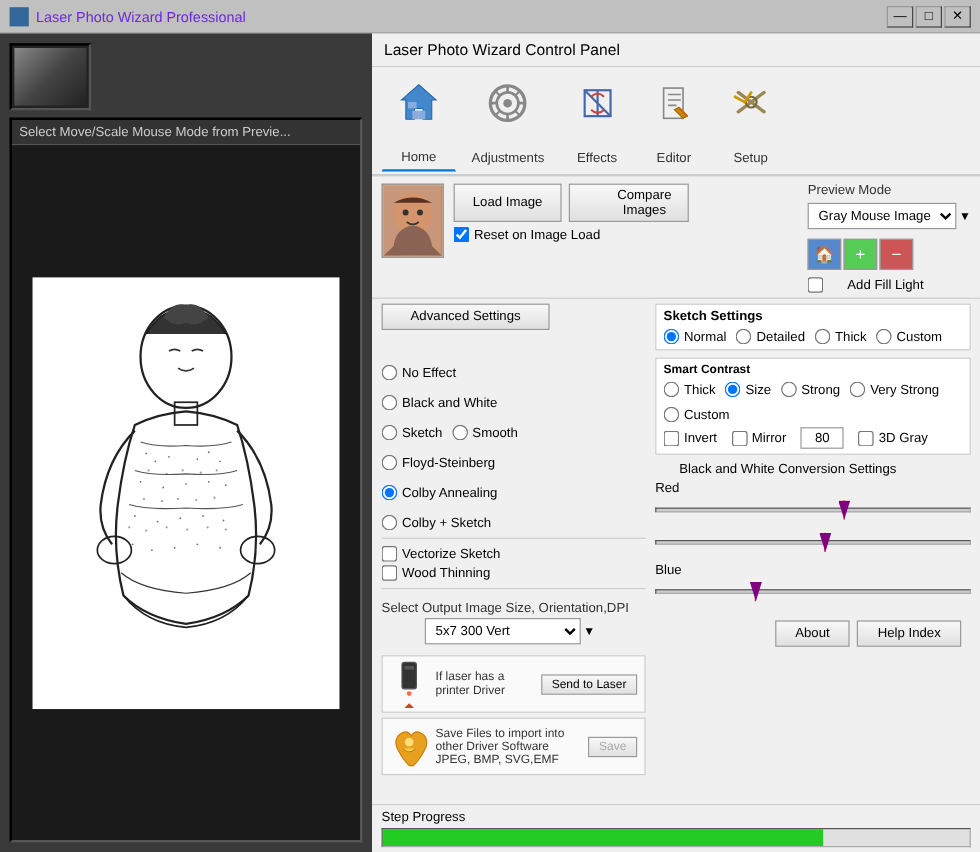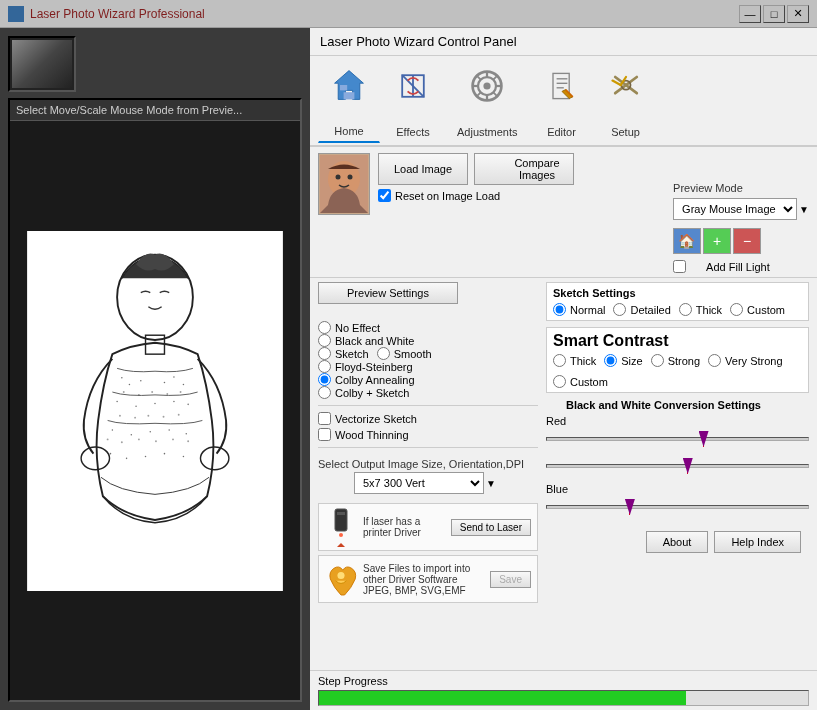--- a/index.html
+++ b/index.html
@@ -10,21 +10,21 @@
       background: #c0c0c0;
       height: 28px;
       display: flex;
       align-items: center;
       padding: 0 8px;
       justify-content: space-between;
       border-bottom: 1px solid #999;
     }
     .title-bar-left { display: flex; align-items: center; gap: 6px; }
     .title-bar-icon { width: 16px; height: 16px; background: #336699; }
-    .title-bar-title { font-size: 12px; color: #7f1d1d; }
+    .title-bar-title { font-size: 12px; color: #6d28d9; }
     .title-bar-buttons { display: flex; gap: 2px; }
     .title-bar-btn {
       width: 22px; height: 18px; background: #c0c0c0; border: 1px outset #999;
       cursor: pointer; display: flex; align-items: center; justify-content: center; font-size: 11px;
     }
 
     
     .main-container {
       display: flex;
       height: calc(710px - 28px);
@@ -140,41 +140,41 @@
       font-size: 11px;
       color: #000;
     }
     .btn:disabled { color: #aaa; cursor: default; }
 
     .checkbox-row { display: flex; align-items: center; gap: 4px; font-size: 11px; }
     input[type=checkbox] { width: 13px; height: 13px; }
     input[type=radio] { width: 13px; height: 13px; }
 
     
-    .radio-group { display: flex; flex-direction: column; gap: 0; margin-top: 8px; }
+    .radio-group { display: flex; flex-direction: column; gap: 12px; margin-top: 20px; }
     .radio-row { display: flex; align-items: center; gap: 4px; font-size: 11px; }
 
     .btn-wide {
       padding: 4px 14px;
       background: linear-gradient(to bottom, #f8f8f8, #e0e0e0);
       border: 1px solid #999;
       cursor: pointer;
       font-size: 11px;
       color: #000;
       width: 140px;
       margin-bottom: 6px;
     }
 
     
     .preview-mode-section {
       display: flex;
       flex-direction: column;
       gap: 4px;
     }
-    .preview-mode-label { font-size: 11px; color: #333; margin-top: 29px; }
+    .preview-mode-label { font-size: 11px; color: #333; }
     .preview-select-row { display: flex; align-items: center; gap: 6px; }
     select {
       padding: 2px 4px;
       border: 1px solid #999;
       background: white;
       font-size: 11px;
       height: 22px;
     }
 
     
@@ -192,34 +192,34 @@
 
     .fill-light-row { display: flex; align-items: center; gap: 20px; font-size: 11px; margin-top: 2px; }
 
     
     .sketch-settings-section { border: 1px solid #ccc; padding: 4px 6px; background: #fff; }
     .sketch-settings-title { font-size: 11px; font-weight: bold; margin-bottom: 4px; }
     .radio-row-group { display: flex; gap: 8px; flex-wrap: wrap; }
 
     
     .smart-contrast-section { border: 1px solid #ccc; padding: 4px 6px; background: #fff; }
-    .smart-contrast-title { font-size: 16px; font-weight: bold; margin-bottom: 4px; }
+    .smart-contrast-title { font-size: 10px; font-weight: bold; margin-bottom: 4px; }
 
     
     .invert-mirror-row { display: flex; align-items: center; gap: 12px; margin-top: 4px; }
     .value-input {
       width: 36px; height: 18px;
       border: 1px solid #999;
       text-align: center;
       font-size: 11px;
     }
 
     
     .bw-section { }
-    .bw-title { font-size: 11px; font-weight: bold; margin-bottom: 4px; padding-left: 20px; }
+    .bw-title { font-size: 11px; font-weight: normal; margin-bottom: 4px; padding-left: 20px; }
     .slider-row { display: flex; flex-direction: column; gap: 2px; margin-bottom: 4px; }
     .slider-label { font-size: 11px; }
     .slider-container { position: relative; height: 20px; }
     .slider-track {
       width: 100%;
       height: 4px;
       background: #ccc;
       position: absolute;
       top: 8px;
       border: 1px inset #aaa;
@@ -464,52 +464,52 @@
             <polygon points="20,4 4,18 8,18 8,36 16,36 16,26 24,26 24,36 32,36 32,18 36,18" fill="#4488cc" stroke="#2266aa" stroke-width="1"></polygon>
             <rect x="14" y="28" width="6" height="8" fill="#88aadd"></rect>
             <rect x="20" y="28" width="6" height="8" fill="#88aadd"></rect>
             <rect x="10" y="20" width="8" height="6" fill="#88aadd"></rect>
           </svg>
         </div>
         <span class="toolbar-label">Home</span>
       </div>
 
       <div class="toolbar-item">
-        <div class="toolbar-icon icon-effects">
-          <svg viewBox="0 0 40 40" xmlns="http://www.w3.org/2000/svg">
-            <rect x="8" y="8" width="24" height="24" fill="none" stroke="#4466aa" stroke-width="2"></rect>
-            <line x1="8" y1="8" x2="32" y2="32" stroke="#4466aa" stroke-width="2"></line>
-            <line x1="20" y1="8" x2="20" y2="32" stroke="#4466aa" stroke-width="2"></line>
-            <path d="M14 14 Q20 8 26 14" stroke="#cc4444" stroke-width="2" fill="none"></path>
-            <path d="M14 26 Q20 32 26 26" stroke="#cc4444" stroke-width="2" fill="none"></path>
-          </svg>
-        </div>
-        <span class="toolbar-label">Effects</span>
-      </div>
-
-      <div class="toolbar-item">
         <div class="toolbar-icon icon-adjustments">
           <svg viewBox="0 0 40 40" xmlns="http://www.w3.org/2000/svg">
             <circle cx="20" cy="20" r="16" fill="none" stroke="#888" stroke-width="3"></circle>
             <circle cx="20" cy="20" r="10" fill="none" stroke="#888" stroke-width="2.5"></circle>
             <circle cx="20" cy="20" r="4" fill="#888"></circle>
             <line x1="20" y1="4" x2="20" y2="10" stroke="#888" stroke-width="2.5"></line>
             <line x1="20" y1="30" x2="20" y2="36" stroke="#888" stroke-width="2.5"></line>
             <line x1="4" y1="20" x2="10" y2="20" stroke="#888" stroke-width="2.5"></line>
             <line x1="30" y1="20" x2="36" y2="20" stroke="#888" stroke-width="2.5"></line>
             <line x1="8" y1="8" x2="13" y2="13" stroke="#888" stroke-width="2"></line>
             <line x1="27" y1="27" x2="32" y2="32" stroke="#888" stroke-width="2"></line>
             <line x1="32" y1="8" x2="27" y2="13" stroke="#888" stroke-width="2"></line>
             <line x1="13" y1="27" x2="8" y2="32" stroke="#888" stroke-width="2"></line>
           </svg>
         </div>
         <span class="toolbar-label">Adjustments</span>
       </div>
 
       <div class="toolbar-item">
+        <div class="toolbar-icon icon-effects">
+          <svg viewBox="0 0 40 40" xmlns="http://www.w3.org/2000/svg">
+            <rect x="8" y="8" width="24" height="24" fill="none" stroke="#4466aa" stroke-width="2"></rect>
+            <line x1="8" y1="8" x2="32" y2="32" stroke="#4466aa" stroke-width="2"></line>
+            <line x1="20" y1="8" x2="20" y2="32" stroke="#4466aa" stroke-width="2"></line>
+            <path d="M14 14 Q20 8 26 14" stroke="#cc4444" stroke-width="2" fill="none"></path>
+            <path d="M14 26 Q20 32 26 26" stroke="#cc4444" stroke-width="2" fill="none"></path>
+          </svg>
+        </div>
+        <span class="toolbar-label">Effects</span>
+      </div>
+
+      <div class="toolbar-item">
         <div class="toolbar-icon icon-editor">
           <svg viewBox="0 0 40 40" xmlns="http://www.w3.org/2000/svg">
             <rect x="10" y="6" width="18" height="28" fill="none" stroke="#888" stroke-width="1.5"></rect>
             <line x1="14" y1="12" x2="26" y2="12" stroke="#888" stroke-width="1.5"></line>
             <line x1="14" y1="17" x2="26" y2="17" stroke="#888" stroke-width="1.5"></line>
             <line x1="14" y1="22" x2="22" y2="22" stroke="#888" stroke-width="1.5"></line>
             <path d="M24 24 L32 32 L28 34 L20 26Z" fill="#cc8800" stroke="#996600" stroke-width="1"></path>
             <line x1="24" y1="24" x2="32" y2="32" stroke="#cc6600" stroke-width="2"></line>
           </svg>
         </div>
@@ -576,21 +576,21 @@
           <input type="checkbox" id="fillLight" style="">
           <label for="fillLight">Add Fill Light</label>
         </div>
       </div>
     </div>
 
     <div class="mid-section">
 
       <div class="mid-left">
 
-        <button class="btn-wide">Preview Settings</button>
+        <button class="btn-wide">Advanced Settings</button>
 
         <div class="radio-group">
           <div class="radio-row">
             <input type="radio" name="effect" id="noEffect" style="">
             <label for="noEffect">No Effect</label>
           </div>
           <div class="radio-row">
             <input type="radio" name="effect" id="blackWhite" style="">
             <label for="blackWhite">Black and White</label>
           </div>
@@ -715,20 +715,35 @@
             <div class="radio-row">
               <input type="radio" name="sc" id="scVStrong" style="">
               <label for="scVStrong">Very Strong</label>
             </div>
             <div class="radio-row">
               <input type="radio" name="sc" id="scCustom" style="">
               <label for="scCustom">Custom</label>
             </div>
           </div>
 
+          <div class="invert-mirror-row">
+            <div class="checkbox-row">
+              <input type="checkbox" id="invert" style="">
+              <label for="invert">Invert</label>
+            </div>
+            <div class="checkbox-row">
+              <input type="checkbox" id="mirror" style="">
+              <label for="mirror">Mirror</label>
+            </div>
+            <input type="text" class="value-input" value="80" style="">
+            <div class="checkbox-row">
+              <input type="checkbox" id="gray3d" style="">
+              <label for="gray3d">3D Gray</label>
+            </div>
+          </div>
         </div>
 
         <div class="bw-section">
           <div class="bw-title">Black and White Conversion Settings</div>
           <div class="sliders-col">
 
             <div class="slider-row">
               <div class="slider-label">Red</div>
               <div class="slider-container">
                 <div class="slider-track"></div>

